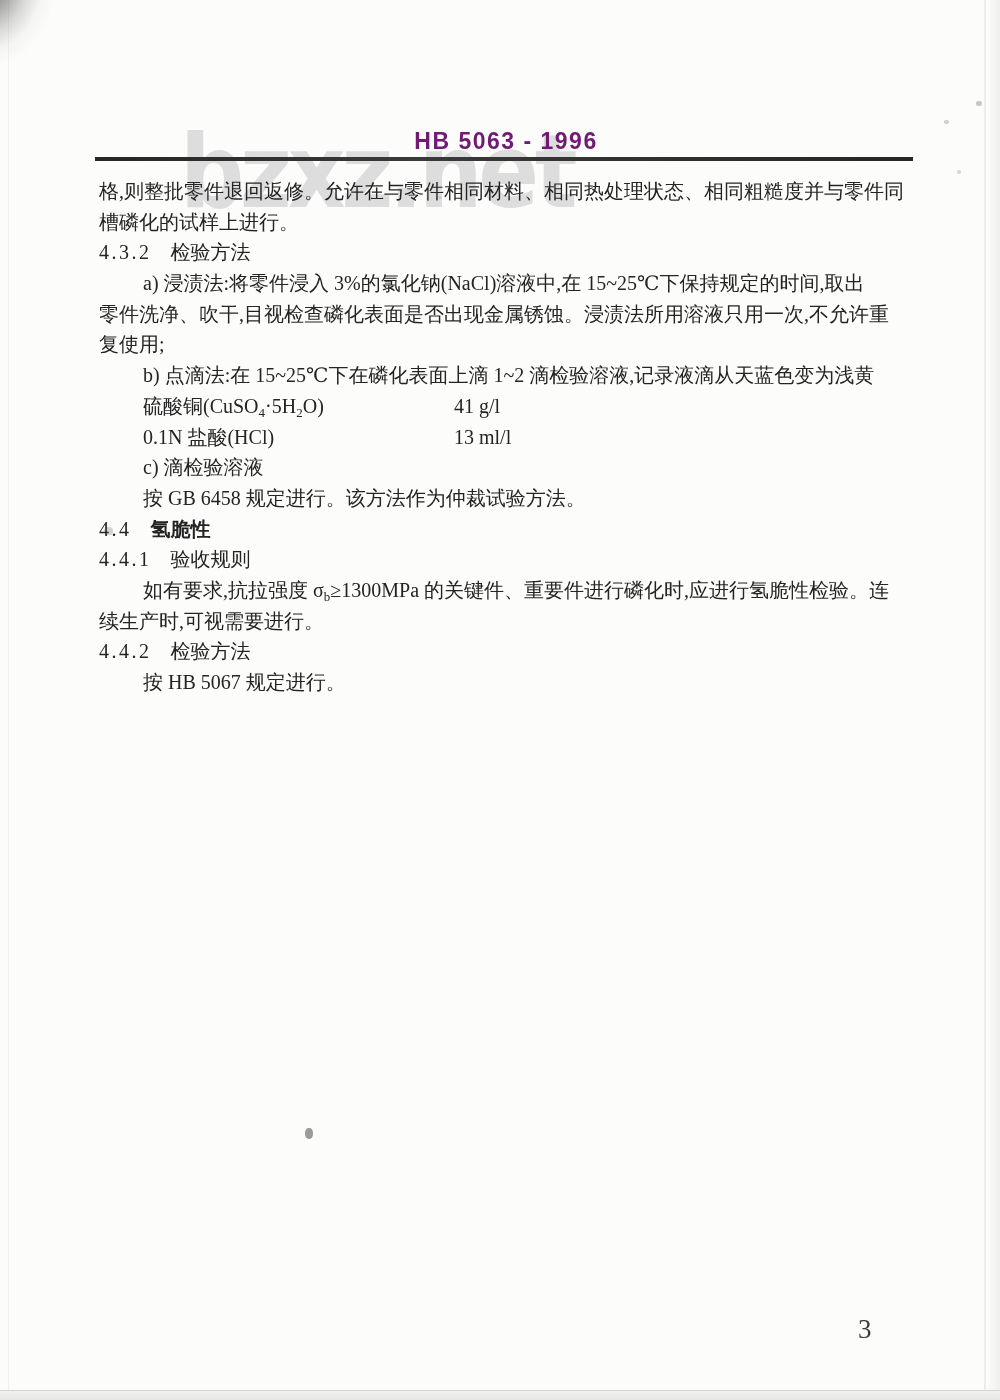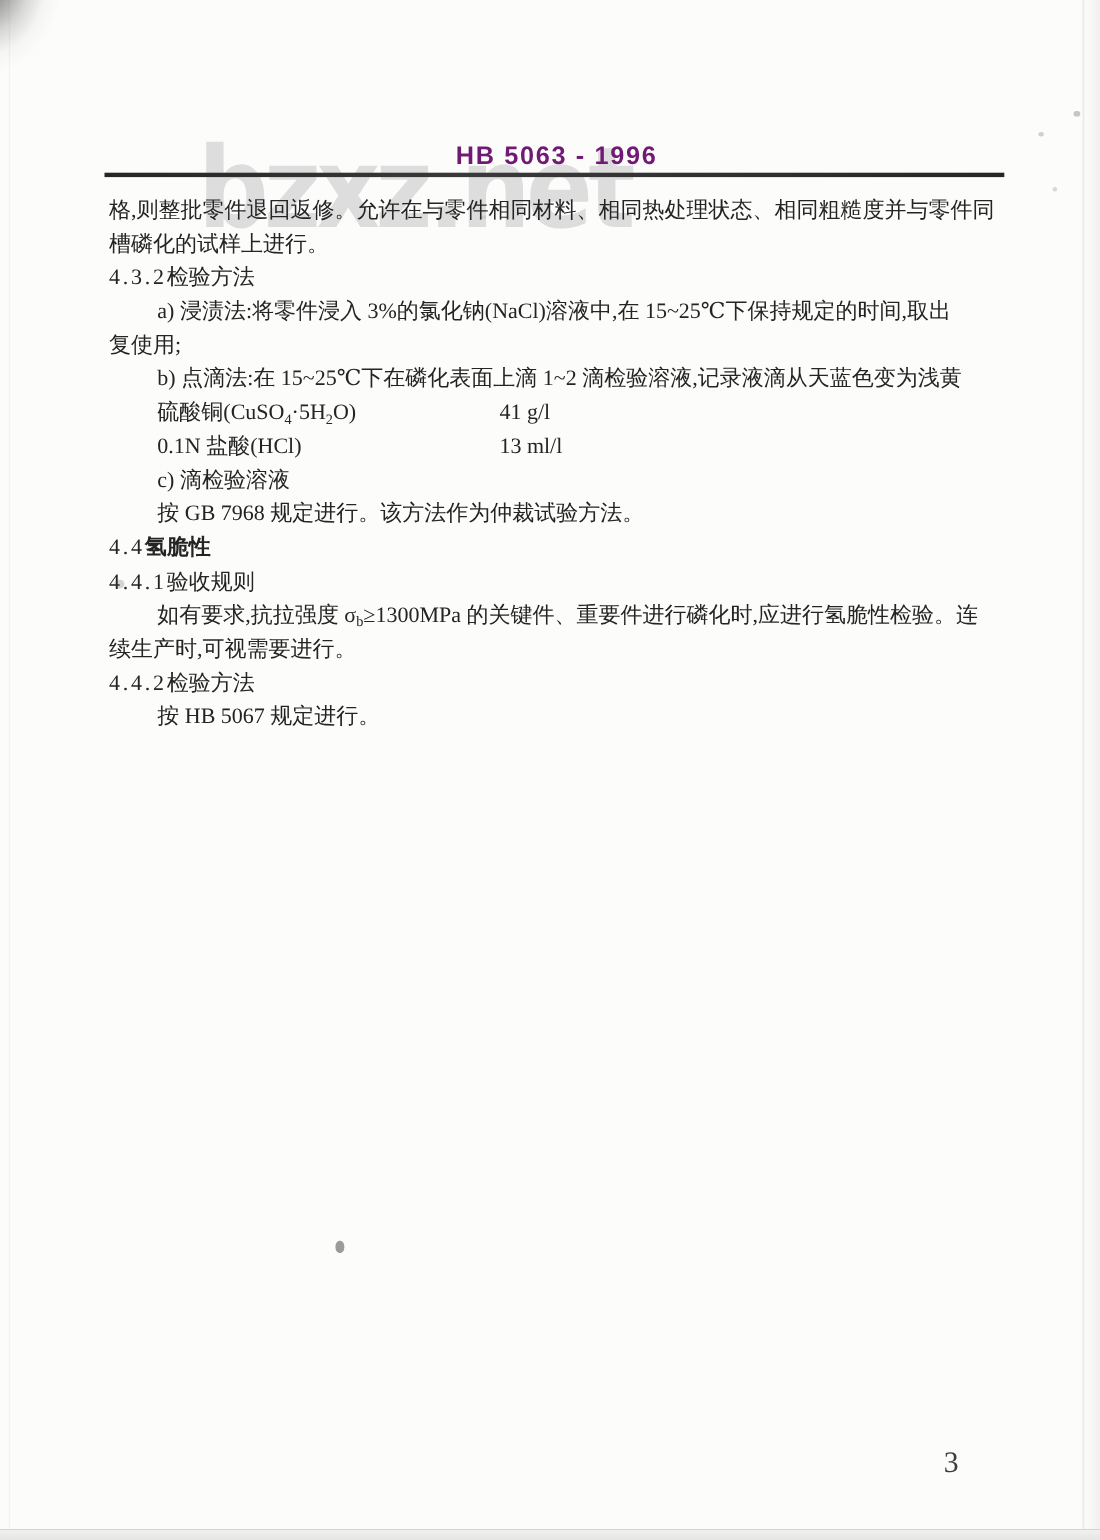--- a/index.html
+++ b/index.html
@@ -76,21 +76,21 @@
     position: absolute; left: 99px; top: 176px; width: 822px;
     font-size: 20px; color: #242424; z-index: 2;
   }
   .line {
     height: 30.7px; line-height: 30.7px;
     white-space: pre; position: relative;
   }
   .line.indent, .line.list { padding-left: 44px; }
   .line .sub { font-size: 13px; vertical-align: -4px; }
   .line .bold { font-weight: bold; }
-  .line .secnum { letter-spacing: 2.5px; margin-right: 0; }
+  .line .secnum { letter-spacing: 2.5px; margin-right: 19px; }
   .list-value { position: absolute; left: 355px; top: 0; }
 
   
   .page-number {
     position: absolute; left: 858px; top: 1314px;
     font-size: 27px; color: #3d3d3d; z-index: 2;
     font-family: "Liberation Serif", serif;
   }
 </style>
 </head>
@@ -101,26 +101,27 @@
   <div class="watermark">bzxz.net</div>
 
   <div class="header-title">HB 5063 - 1996</div>
   <div class="header-rule"></div>
 
   <div class="doc-body">
       <div class="line body"><span>格,则整批零件退回返修。允许在与零件相同材料、相同热处理状态、相同粗糙度并与零件同</span></div>
       <div class="line body"><span>槽磷化的试样上进行。</span></div>
       <div class="line section"><span class="secnum">4.3.2</span><span>检验方法</span></div>
       <div class="line indent"><span>a) 浸渍法:将零件浸入 3%的氯化钠(NaCl)溶液中,在 15~25℃下保持规定的时间,取出</span></div>
+      <div class="line body"><span>零件洗净、吹干,目视检查磷化表面是否出现金属锈蚀。浸渍法所用溶液只用一次,不允许重</span></div>
       <div class="line body"><span>复使用;</span></div>
       <div class="line indent"><span>b) 点滴法:在 15~25℃下在磷化表面上滴 1~2 滴检验溶液,记录液滴从天蓝色变为浅黄</span></div>
       <div class="line list"><span>硫酸铜(CuSO</span><span class="sub">4</span><span>·5H</span><span class="sub">2</span><span>O)</span><span class="list-value">41 g/l</span></div>
       <div class="line list"><span>0.1N 盐酸(HCl)</span><span class="list-value">13 ml/l</span></div>
       <div class="line indent"><span>c) 滴检验溶液</span></div>
-      <div class="line indent"><span>按 GB 7968 规定进行。该方法作为仲裁试验方法。</span></div>
+      <div class="line indent"><span>按 GB 6458 规定进行。该方法作为仲裁试验方法。</span></div>
       <div class="line section"><span class="secnum">4.4</span><span class="bold">氢脆性</span></div>
       <div class="line section"><span class="secnum">4.4.1</span><span>验收规则</span></div>
       <div class="line indent"><span>如有要求,抗拉强度 σ</span><span class="sub">b</span><span>≥1300MPa 的关键件、重要件进行磷化时,应进行氢脆性检验。连</span></div>
       <div class="line body"><span>续生产时,可视需要进行。</span></div>
       <div class="line section"><span class="secnum">4.4.2</span><span>检验方法</span></div>
       <div class="line indent"><span>按 HB 5067 规定进行。</span></div>
     </div>
 
   <div class="page-number">3</div>
 

